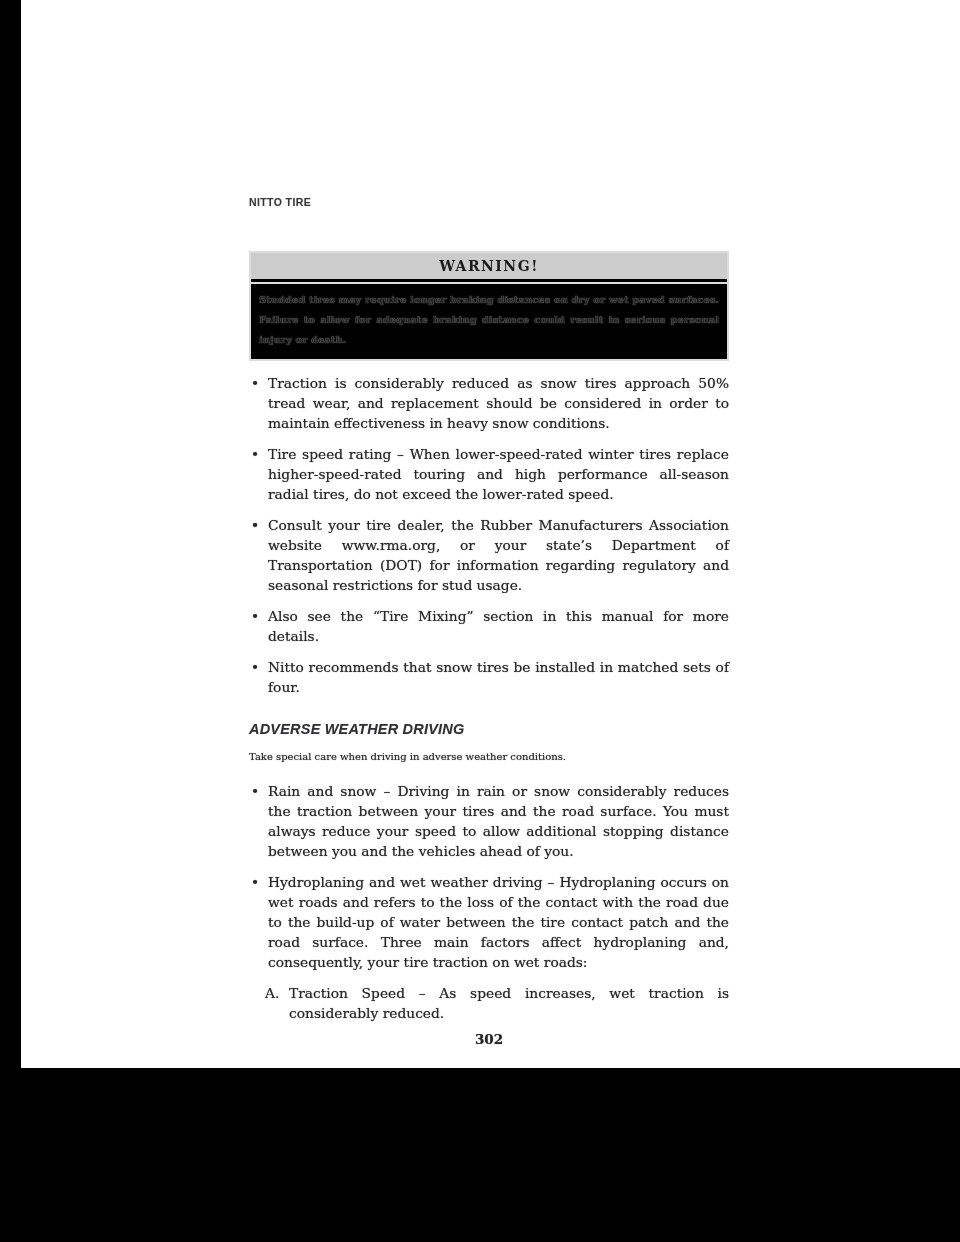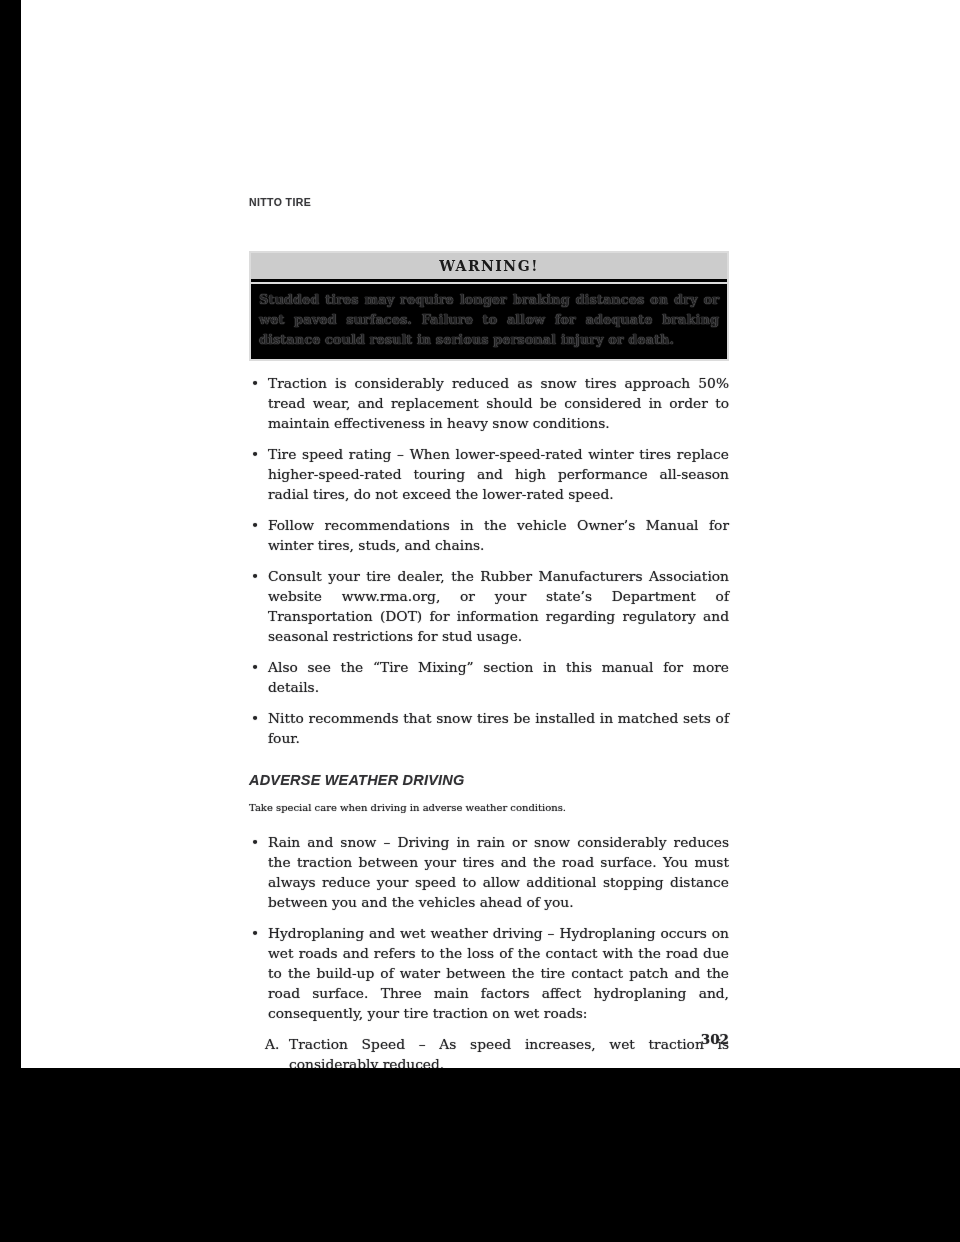--- a/index.html
+++ b/index.html
@@ -45,21 +45,21 @@
   .warning-title {
     font-family: "DejaVu Serif", serif;
     font-weight: bold;
     font-size: 14px;
     letter-spacing: 1.5px;
     color: #1a1a1a;
   }
   .warning-sep { height: 2px; background: #dcdcdc; }
   .warning-body {
     padding: 6px 8px 9px 8px;
-    font-size: 13px;
+    font-size: 10px;
     line-height: 20px;
     text-align: justify;
     font-weight: bold;
   }
   .doc-list {
     list-style: none;
     margin: 12px 0 0 0;
     padding: 0;
     font-size: 13.8px;
     line-height: 20px;
@@ -102,21 +102,21 @@
   .lettered-marker {
     position: absolute;
     left: 0;
     top: 0;
   }
   .page-number {
     position: absolute;
     left: 228px;
     top: 1031px;
     width: 480px;
-    text-align: right;
+    text-align: center;
     font-size: 13.5px;
     font-weight: bold;
   }
   .watermark {
     position: absolute;
     right: 14px;
     top: 1205px;
     font-family: "Liberation Sans", sans-serif;
     font-size: 27px;
     letter-spacing: 0.5px;
@@ -144,21 +144,20 @@
       <li>
         <span class="bullet">•</span>
         <span>Traction is considerably reduced as snow tires approach 50% tread wear, and replacement should be considered in order to maintain effectiveness in heavy snow conditions.</span>
       </li>
       <li>
         <span class="bullet">•</span>
         <span>Tire speed rating – When lower-speed-rated winter tires replace higher-speed-rated touring and high performance all-season radial tires, do not exceed the lower-rated speed.</span>
       </li>
       <li>
         <span class="bullet">•</span>
-        <span>Follow recommendations in the vehicle Owner’s Manual for winter tires, studs, and chains.</span>
       </li>
       <li>
         <span class="bullet">•</span>
         <span>Consult your tire dealer, the Rubber Manufacturers Association website www.rma.org, or your state’s Department of Transportation (DOT) for information regarding regulatory and seasonal restrictions for stud usage.</span>
       </li>
       <li>
         <span class="bullet">•</span>
         <span>Also see the “Tire Mixing” section in this manual for more details.</span>
       </li>
       <li>

